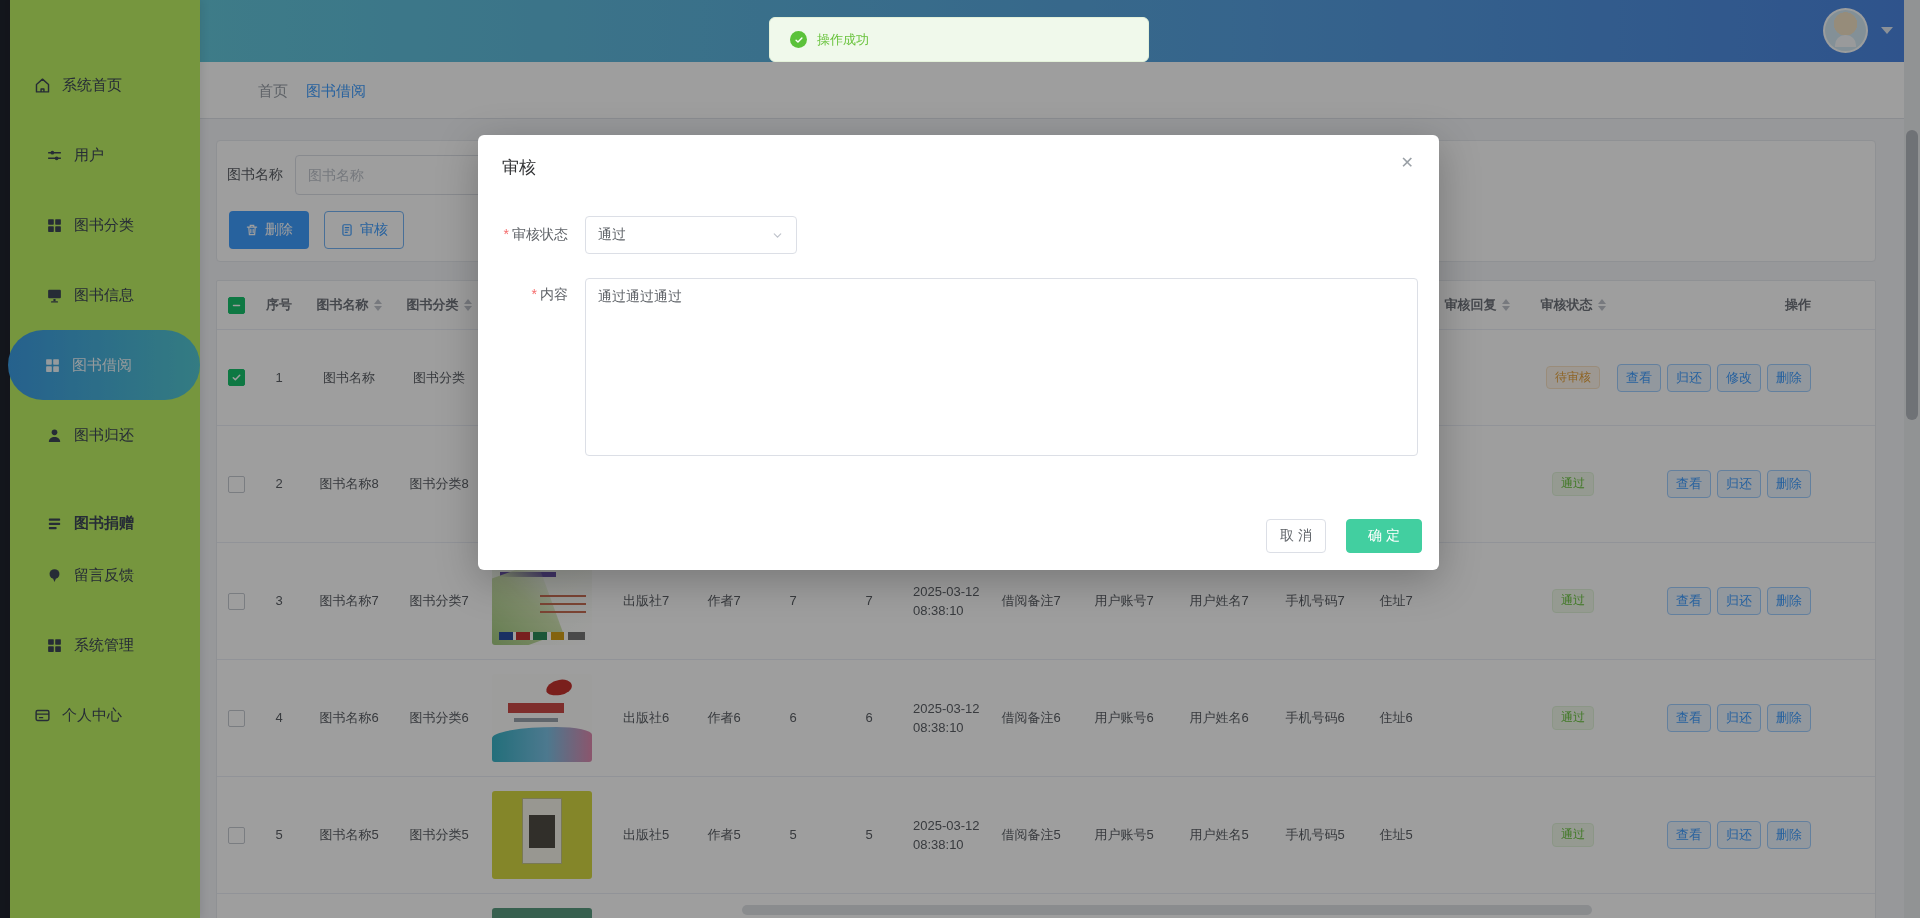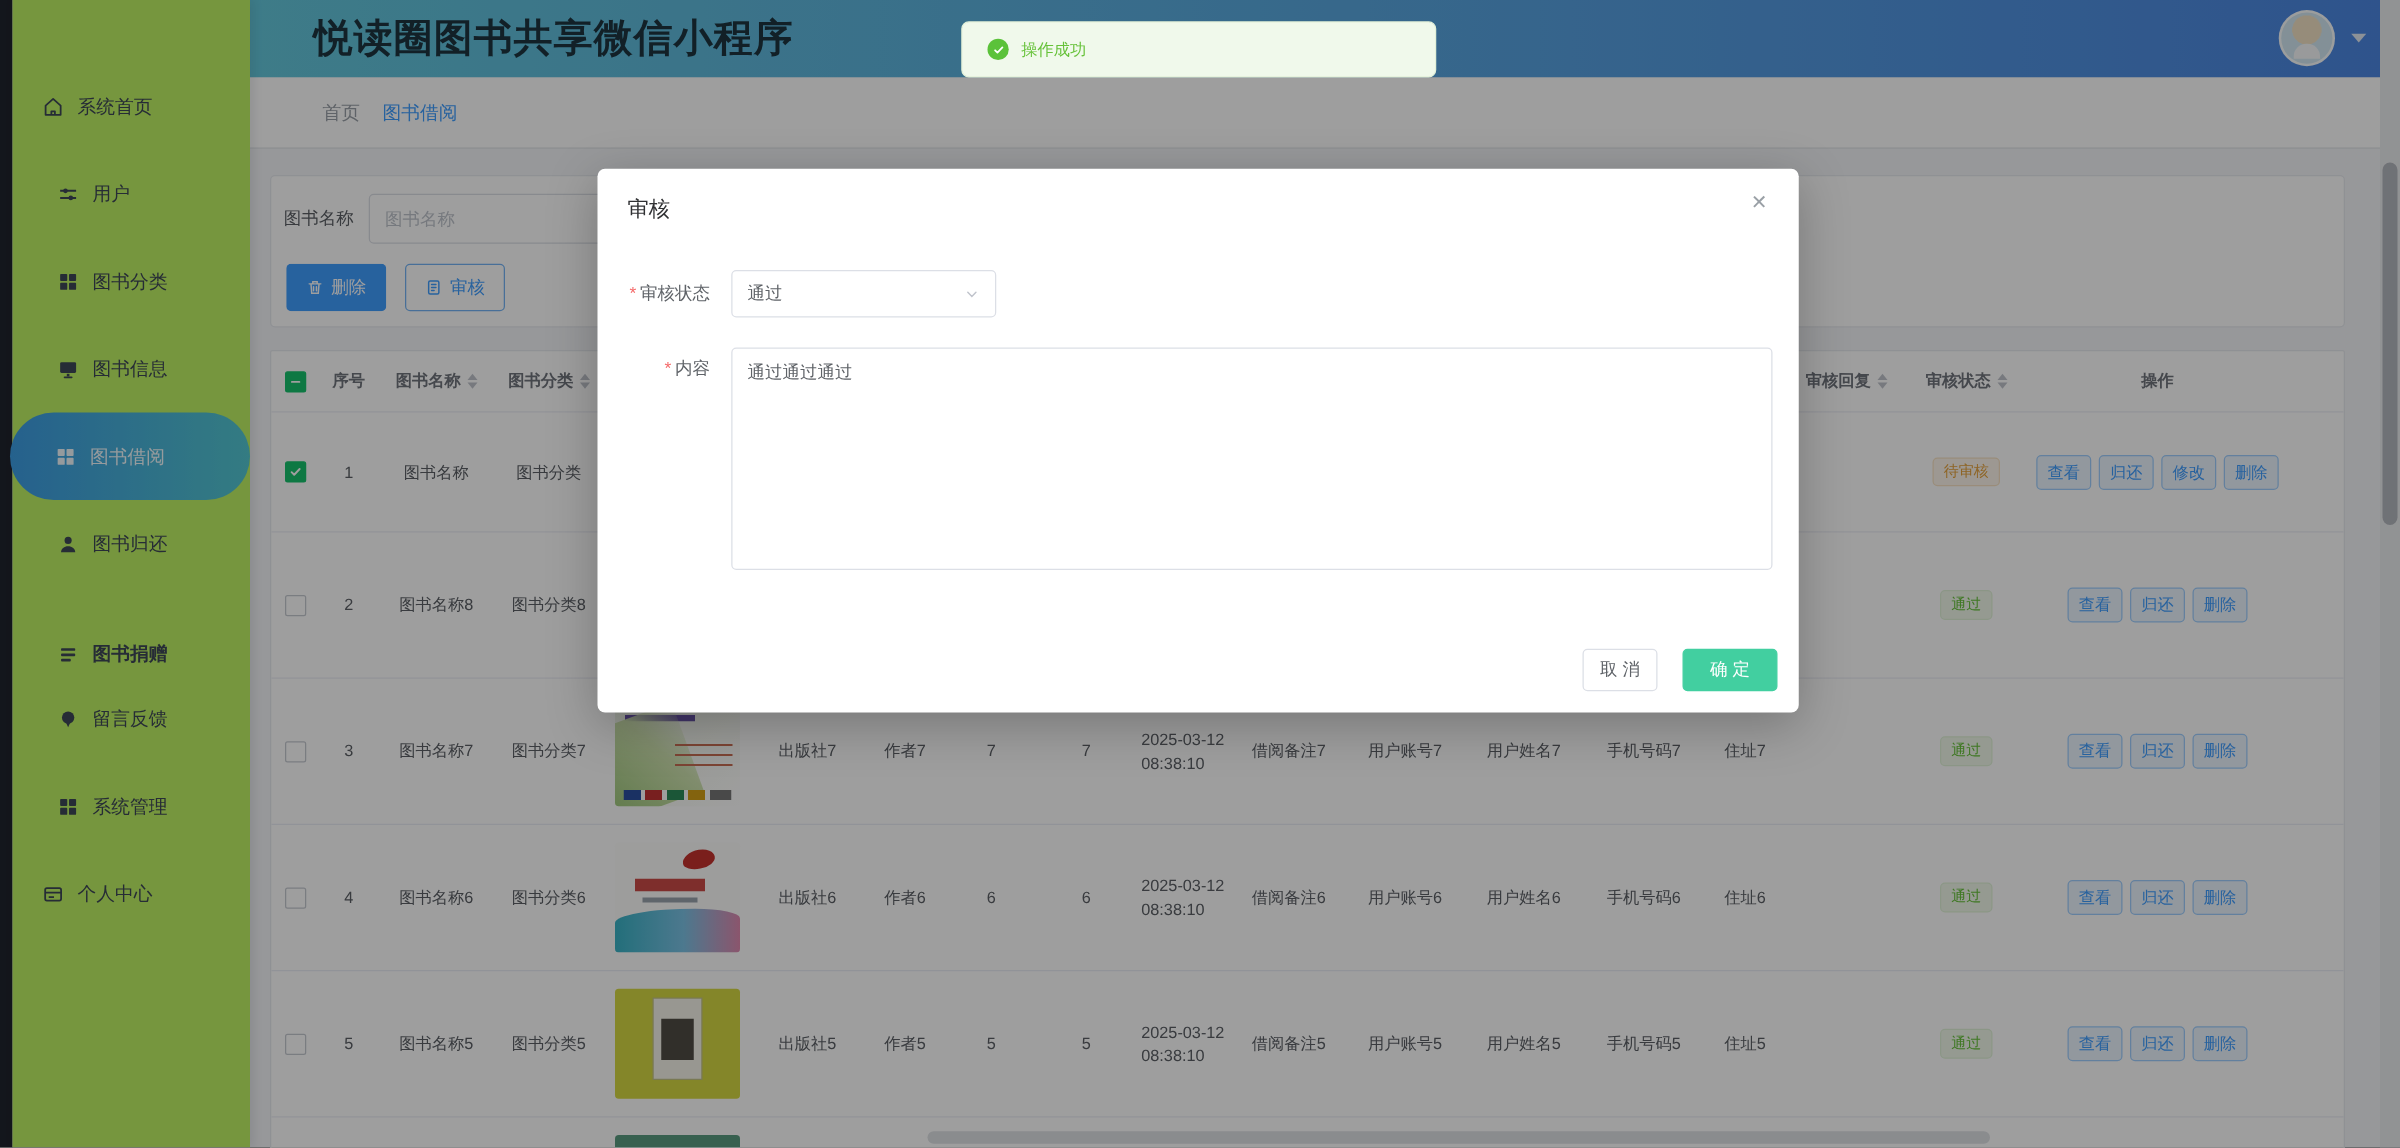--- a/index.html
+++ b/index.html
@@ -53,21 +53,21 @@
               border:1px solid #e7eaef;border-radius:2px;overflow:hidden;box-sizing:border-box;}
   .thead{display:flex;align-items:center;height:48px;border-bottom:1px solid #ebeef5;
          color:#70747c;font-size:13px;font-weight:600;}
   .trow{display:flex;align-items:center;height:116px;border-bottom:1px solid #ebeef5;
         font-size:13px;color:#5c6066;}
   .trow.short{height:95px;}
   .cell{flex:none;display:flex;align-items:center;justify-content:center;text-align:center;box-sizing:border-box;line-height:1.5;}
   .c0{width:38px}.c1{width:48px}.c2{width:92px}.c3{width:88px}.c4{width:118px}.c5{width:90px}
   .c6{width:66px}.c7{width:72px}.c8{width:80px}.c9{width:76px}.c10{width:92px}.c11{width:94px}
   .c12{width:96px}.c13{width:96px}.c14{width:66px}.c15{width:96px}.c16{width:96px}
-  .c17{width:190px;justify-content:center;padding-left:20px;gap:6px;}
+  .c17{width:190px;justify-content:flex-end;padding-left:20px;gap:6px;}
   .date-wrap{display:inline-block;width:68px;text-align:left;word-break:break-all;}
   
   .cb{width:15px;height:15px;border:1px solid #c6cad1;border-radius:2px;background:#fff;display:inline-flex;
       align-items:center;justify-content:center;cursor:pointer;}
   .cb svg{width:11px;height:11px;}
   .cb.checked,.cb.indet{background:#17c26c;border-color:#17c26c;}
   
   .sorter{display:inline-flex;flex-direction:column;gap:2px;margin-left:5px;cursor:pointer;}
   .sorter i{width:0;height:0;border-left:4px solid transparent;border-right:4px solid transparent;display:block;}
   .sorter .up{border-bottom:5px solid #c0c4cc;}
@@ -125,21 +125,21 @@
   .m-label{position:absolute;width:78px;text-align:right;font-size:14px;color:#5f6368;white-space:nowrap;}
   .m-label .req{color:#f56c6c;margin-right:3px;}
   .m-label1{left:12px;top:91px;}
   .m-label2{left:12px;top:151px;}
   .m-select{position:absolute;left:107px;top:81px;width:212px;height:38px;border:1px solid #dcdfe6;border-radius:4px;
             display:flex;align-items:center;justify-content:space-between;padding:0 12px;box-sizing:border-box;
             font-size:14px;color:#5f6368;cursor:pointer;background:#fff;}
   .m-select svg{width:13px;height:13px;color:#c0c4cc;}
   .m-textarea{position:absolute;left:107px;top:143px;width:833px;height:178px;border:1px solid #dcdfe6;
               border-radius:4px;padding:8px 12px;box-sizing:border-box;font-size:14px;color:#5f6368;
-              line-height:1.5;resize:none;outline:none;font-family:Liberation Sans, sans-serif;}
+              line-height:1.5;resize:none;outline:none;font-family:Liberation Mono, monospace;}
   .m-btn{position:absolute;top:384px;height:34px;border-radius:4px;font-size:14px;display:inline-flex;
          align-items:center;justify-content:center;cursor:pointer;box-sizing:border-box;font-family:inherit;white-space:nowrap;}
   .m-cancel{left:788px;width:60px;background:#fff;border:1px solid #dcdfe6;color:#5f6368;}
   .m-confirm{left:868px;width:76px;background:#42cfa0;border:1px solid #42cfa0;color:#fff;}
 </style>
 </head>
 <body>
 
 <div class="app">
 
@@ -241,21 +241,20 @@
           <svg viewBox="0 0 24 24" fill="none" stroke="currentColor" stroke-width="2">
             <rect x="3" y="5" width="18" height="14" rx="2"></rect>
             <path d="M3 10h18M7 15h6"></path>
           </svg>
         </span>
         <span>个人中心</span>
       </div>
     </div>
 
   <div class="main-header">
-    <div class="page-title">悦读圈图书共享微信小程序</div>
     <div class="avatar"></div>
     <div class="hdr-caret"></div>
   </div>
 
   <div class="tabbar">
       <span class="tab">首页</span>
       <span class="tab active">图书借阅</span>
     </div>
 
   <div class="filter-card">

